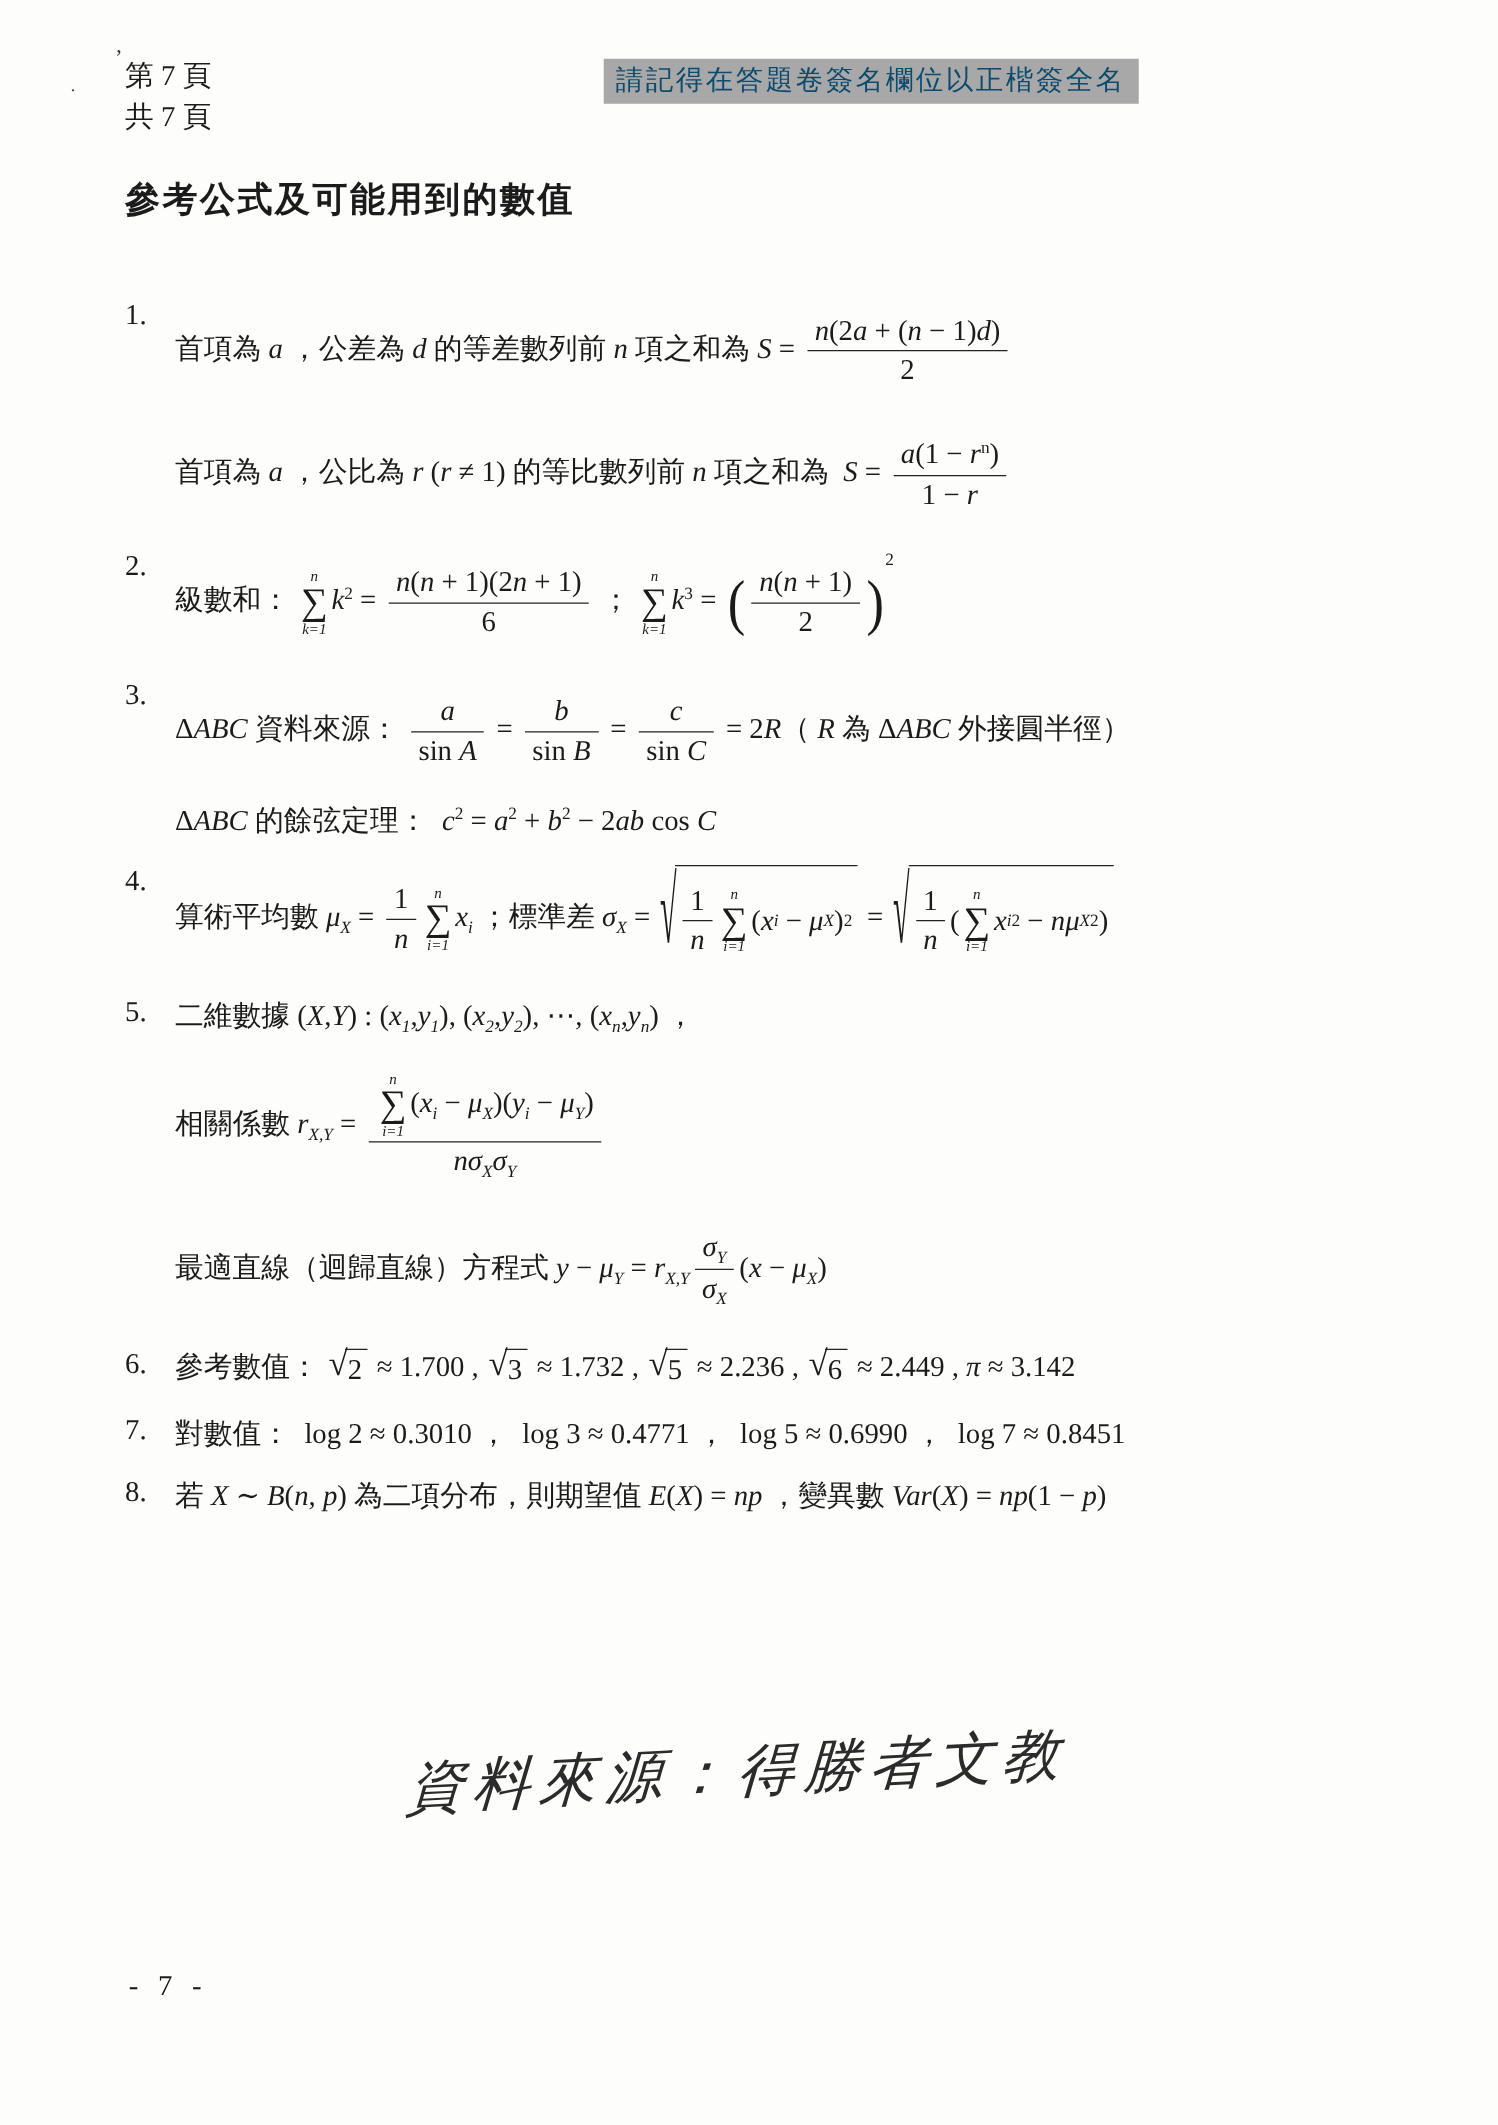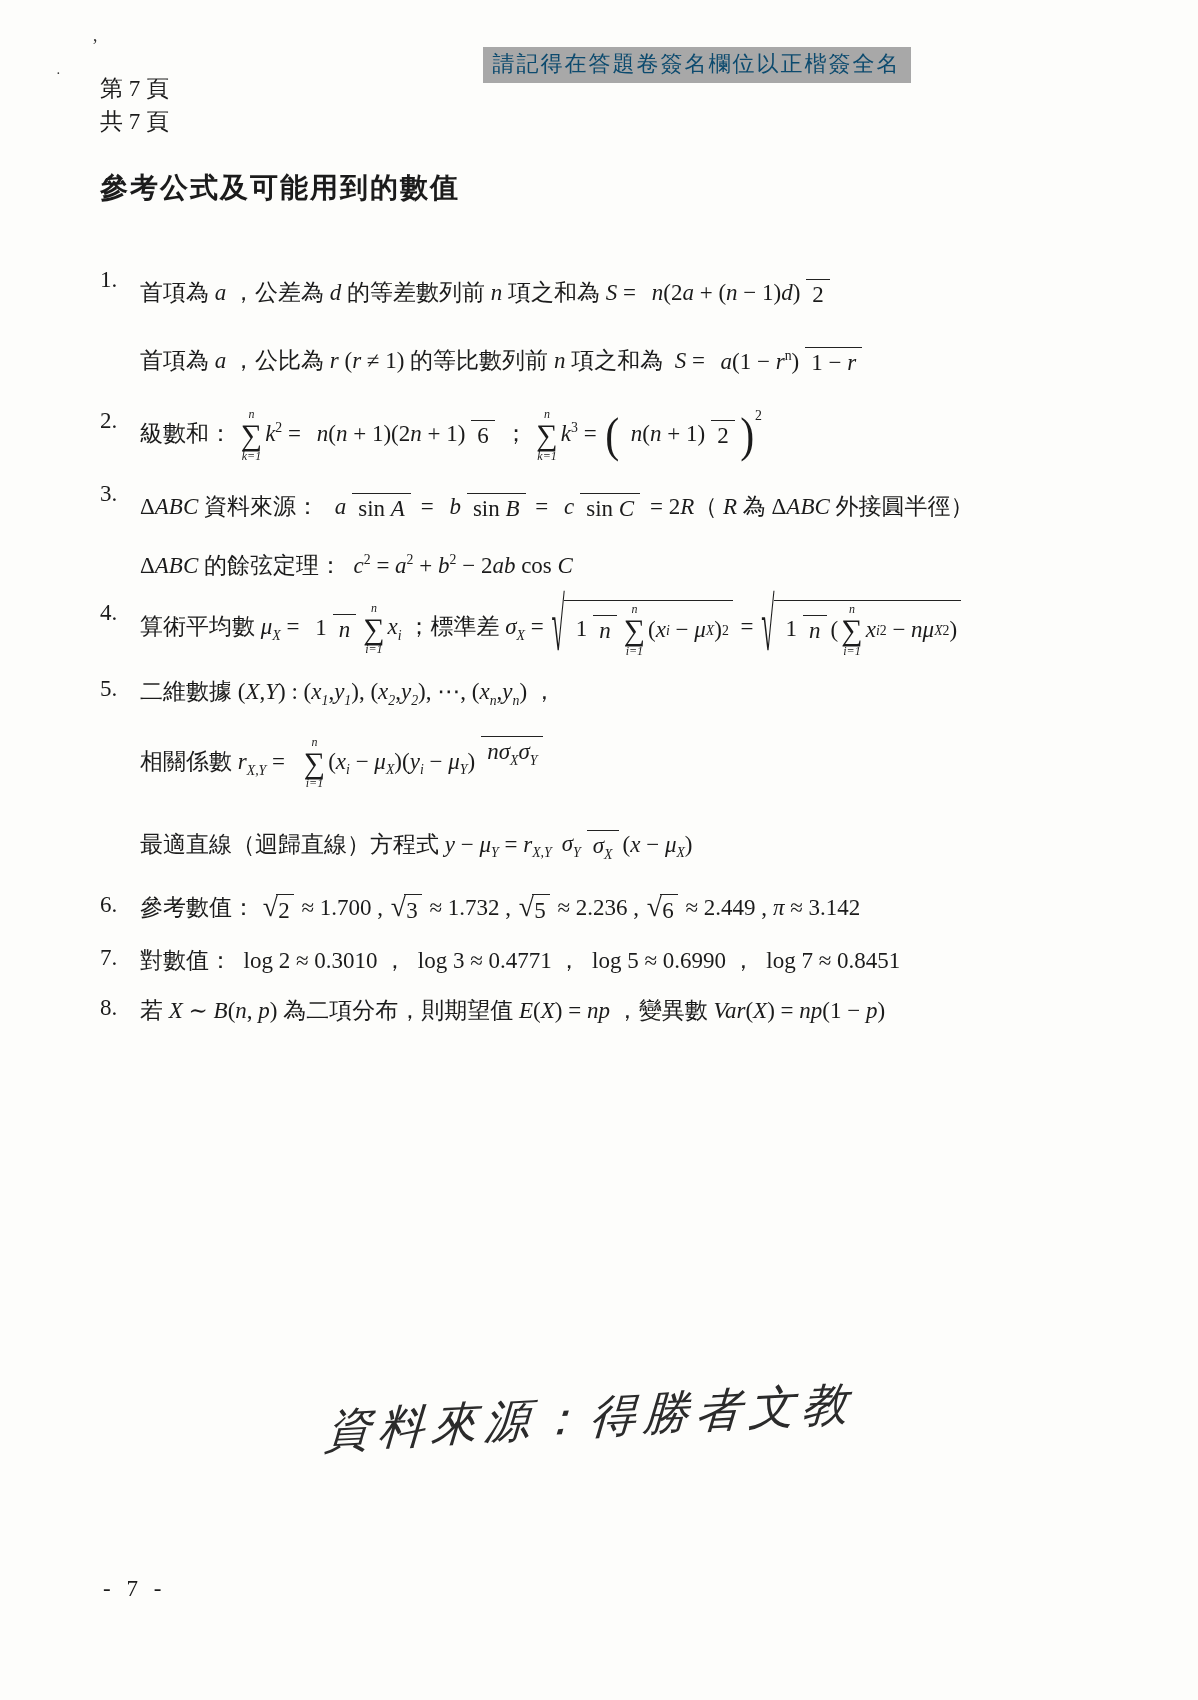--- a/index.html
+++ b/index.html
@@ -12,21 +12,21 @@
   }
   .page{
     position:relative;
     width:1198px;height:1700px;
     background:#fdfdfb;
     box-sizing:border-box;
     padding:44px 85px 0 100px;
   }
   
   .page-header{display:flex;align-items:flex-start;font-size:23px;line-height:1.45;}
-  .hdr-left{width:180px;flex:none;margin-top:28px;}
+  .hdr-left{width:180px;flex:none;}
   .hdr-center{flex:1;text-align:center;padding-top:3px;}
   .highlight{display:inline-block;background:#a8a8a8;color:#0c4a6e;padding:1px 10px 3px;font-size:22px;letter-spacing:2px;}
   .hdr-right{width:190px;flex:none;text-align:right;}
   .ink-mark{position:absolute;font-size:18px;color:#333;}
   .ink-apostrophe{left:92px;top:36px;}
   .ink-dot{left:56px;top:66px;font-size:14px;}
 
   
   .page-title{font-size:28px;font-weight:700;margin:30px 0 60px 0;letter-spacing:2px;font-family:"Liberation Sans","DejaVu Sans",sans-serif;}
 
@@ -35,21 +35,21 @@
   .item{display:flex;margin-bottom:4px;}
   .inum{width:40px;flex:none;padding-top:0;}
   .ibody{flex:1;}
   .mline{margin-bottom:14px;line-height:1.4;}
 
   
   .mt{white-space:pre-wrap;}
   .mv{font-style:italic;}
   sub.msb{font-size:60%;font-style:italic;}
   sup.msp{font-size:60%;}
-  .mfrac{display:inline-flex;flex-direction:row;text-align:center;vertical-align:middle;margin:12px 4px;line-height:1.25;}
+  .mfrac{display:inline-flex;flex-direction:column;text-align:center;vertical-align:middle;margin:12px 4px;line-height:1.25;}
   .mnum{padding:0 6px 1px;}
   .mden{border-top:1.6px solid #222;padding:1px 6px 0;}
   .msum{display:inline-flex;flex-direction:column;align-items:center;vertical-align:middle;margin:0 3px;line-height:1;}
   .mlim{font-size:12px;font-style:italic;line-height:1.1;}
   .msigma{font-size:30px;line-height:0.95;}
   .msqrt{display:inline-flex;align-items:flex-start;vertical-align:middle;margin:0 2px;}
   .mrad{font-size:1.22em;line-height:0.9;margin-right:-2px;}
   .mroot{border-top:1.6px solid #222;padding:0 4px 0 2px;display:inline-block;}
   .msqrt.big{align-items:center;}
   .msqrt.big .mrad{transform:scaleY(3.1);transform-origin:center 58%;font-size:1.05em;margin-right:-1px;}

